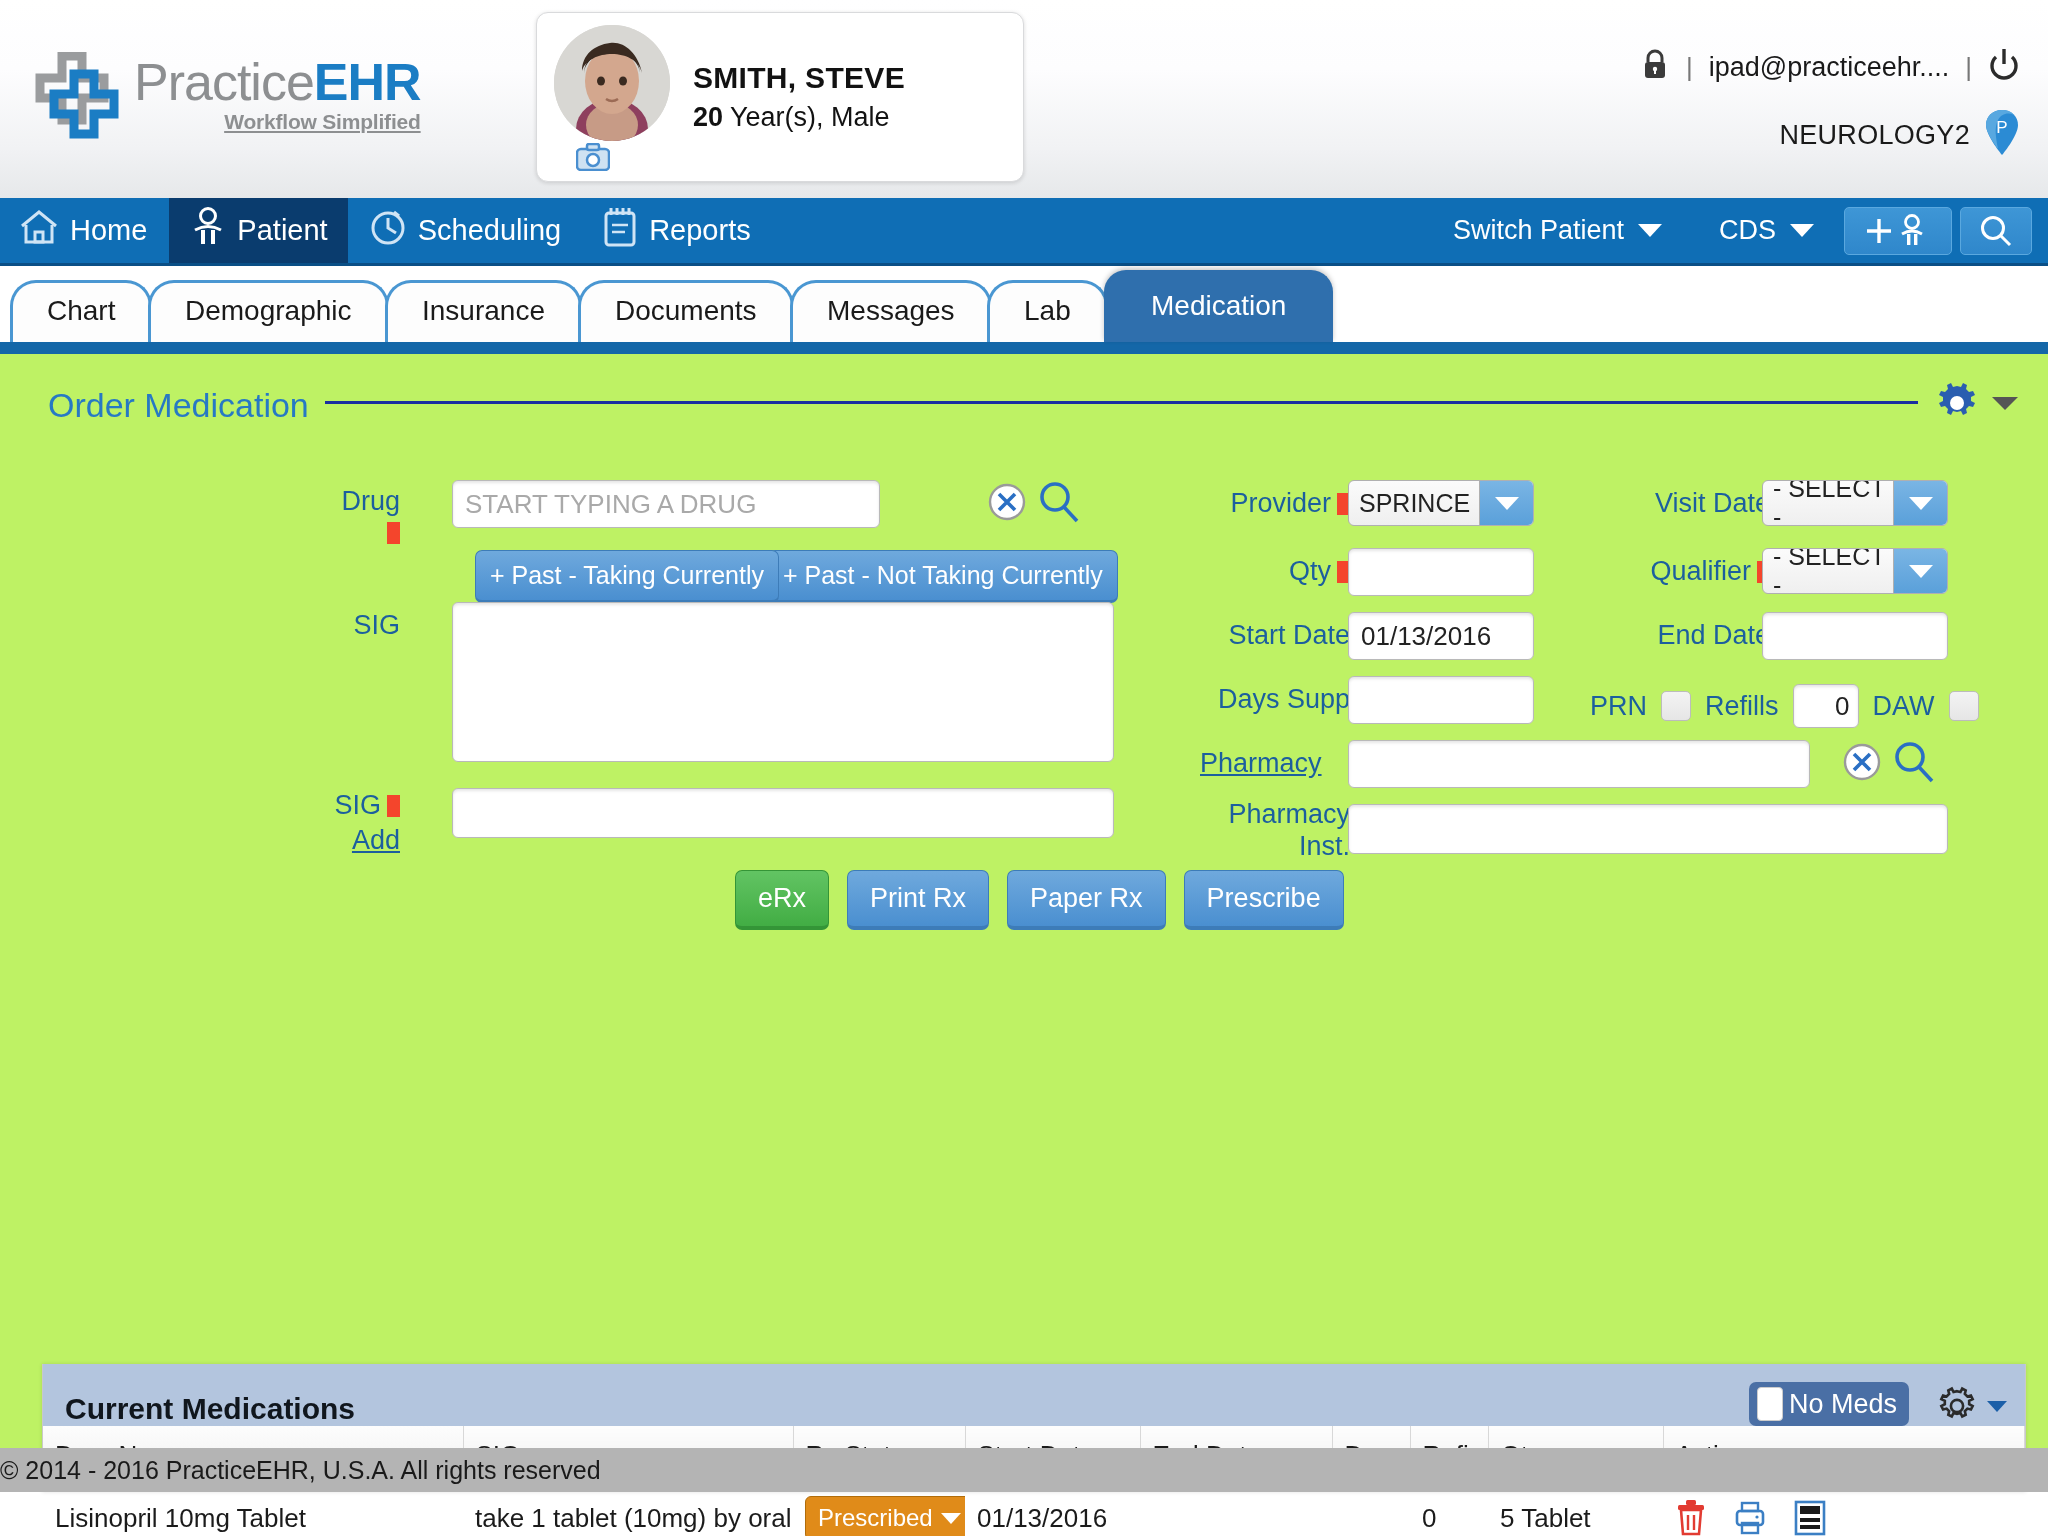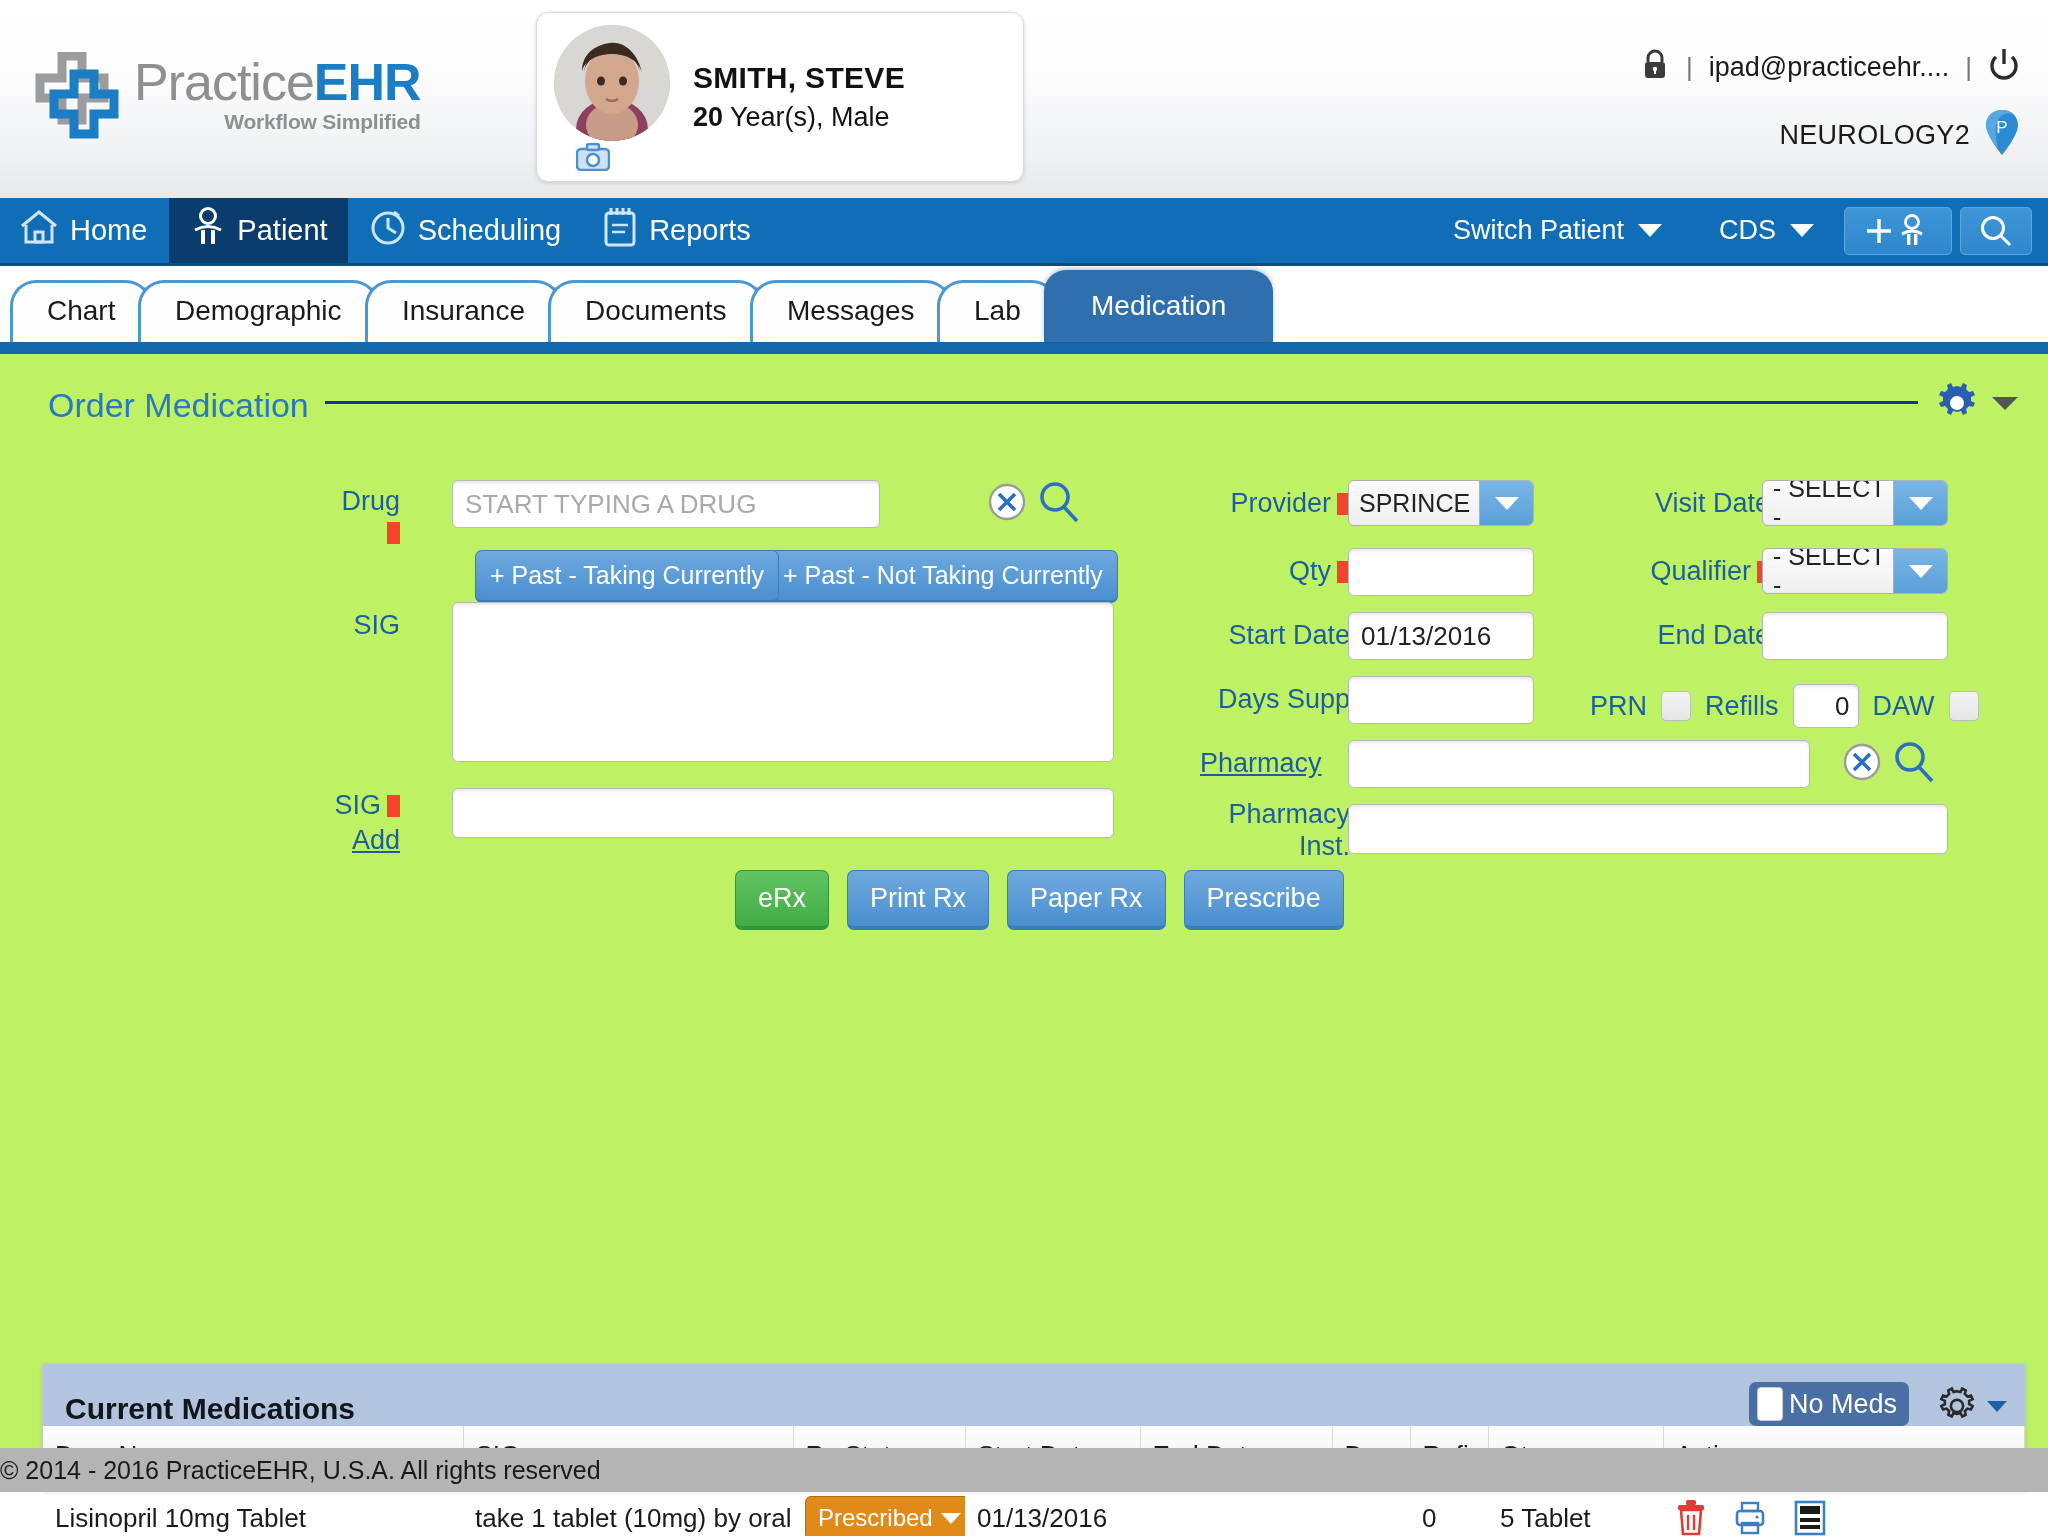--- a/index.html
+++ b/index.html
@@ -20,21 +20,21 @@
     position: absolute; left: 34px; top: 52px;
     display: flex; align-items: flex-end;
   }
   .logo-mark { width: 86px; height: 88px; margin-right: 14px; }
   .logo-text-block { padding-bottom: 6px; }
   .logo-text { font-size: 52px; letter-spacing: -1px; line-height: 1; white-space: nowrap;}
   .logo-practice { color: #8d8f91; font-weight: 400; }
   .logo-ehr { color: #1b7dc4; font-weight: 700; }
   .logo-tag {
     text-align: right; color: #8d8f91; font-size: 21px;
-    font-weight: 700; margin-top: 2px; letter-spacing: -0.2px;
+    font-weight: 700; margin-top: 2px; letter-spacing: -0.2px; text-decoration: underline;
   }
 
   .patient-card {
     position: absolute; left: 536px; top: 12px;
     width: 488px; height: 170px;
     background: #ffffff;
     border: 1px solid #d9dadc;
     border-radius: 12px;
     box-shadow: 0 1px 4px rgba(0,0,0,0.14);
     display: flex; align-items: center;
@@ -91,21 +91,21 @@
     margin-left: 8px; cursor: pointer;
   }
   .nav-btn.wide { width: 108px; }
 
   
   .tabstrip {
     position: relative; height: 88px;
     background: #ffffff;
     border-bottom: 12px solid #1467a8;
   }
-  .tabs { position:absolute; bottom: 0; left: 10px; display: flex; align-items: flex-end; }
+  .tabs { position:absolute; bottom: 0; left: 10px; display: flex; align-items: flex-end; gap: 10px; }
   .tab {
     position: relative; height: 62px; margin-right: -14px;
     display:flex; align-items:center; justify-content:center;
     font-size: 28px; color: #1a1a1a; cursor: pointer;
     padding: 0 34px 4px 34px;
     background: #fdfdfd;
     border-top: 3px solid #4a97d2;
     border-left: 3px solid #4a97d2;
     border-right: 3px solid #4a97d2;
     border-radius: 26px 26px 0 0;

